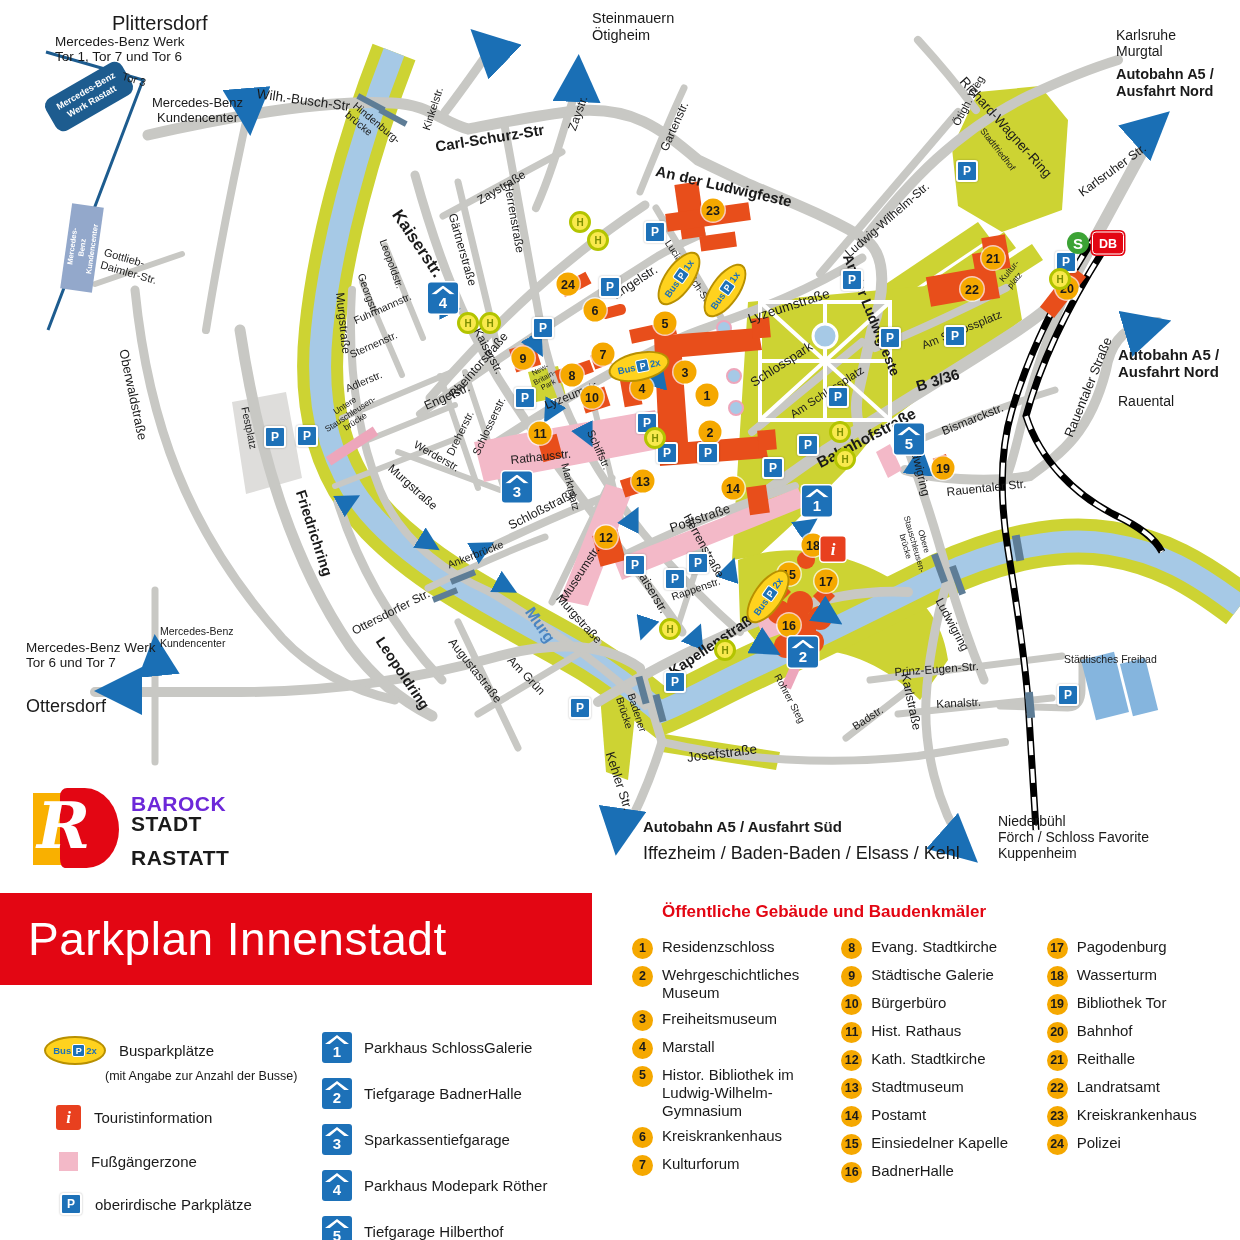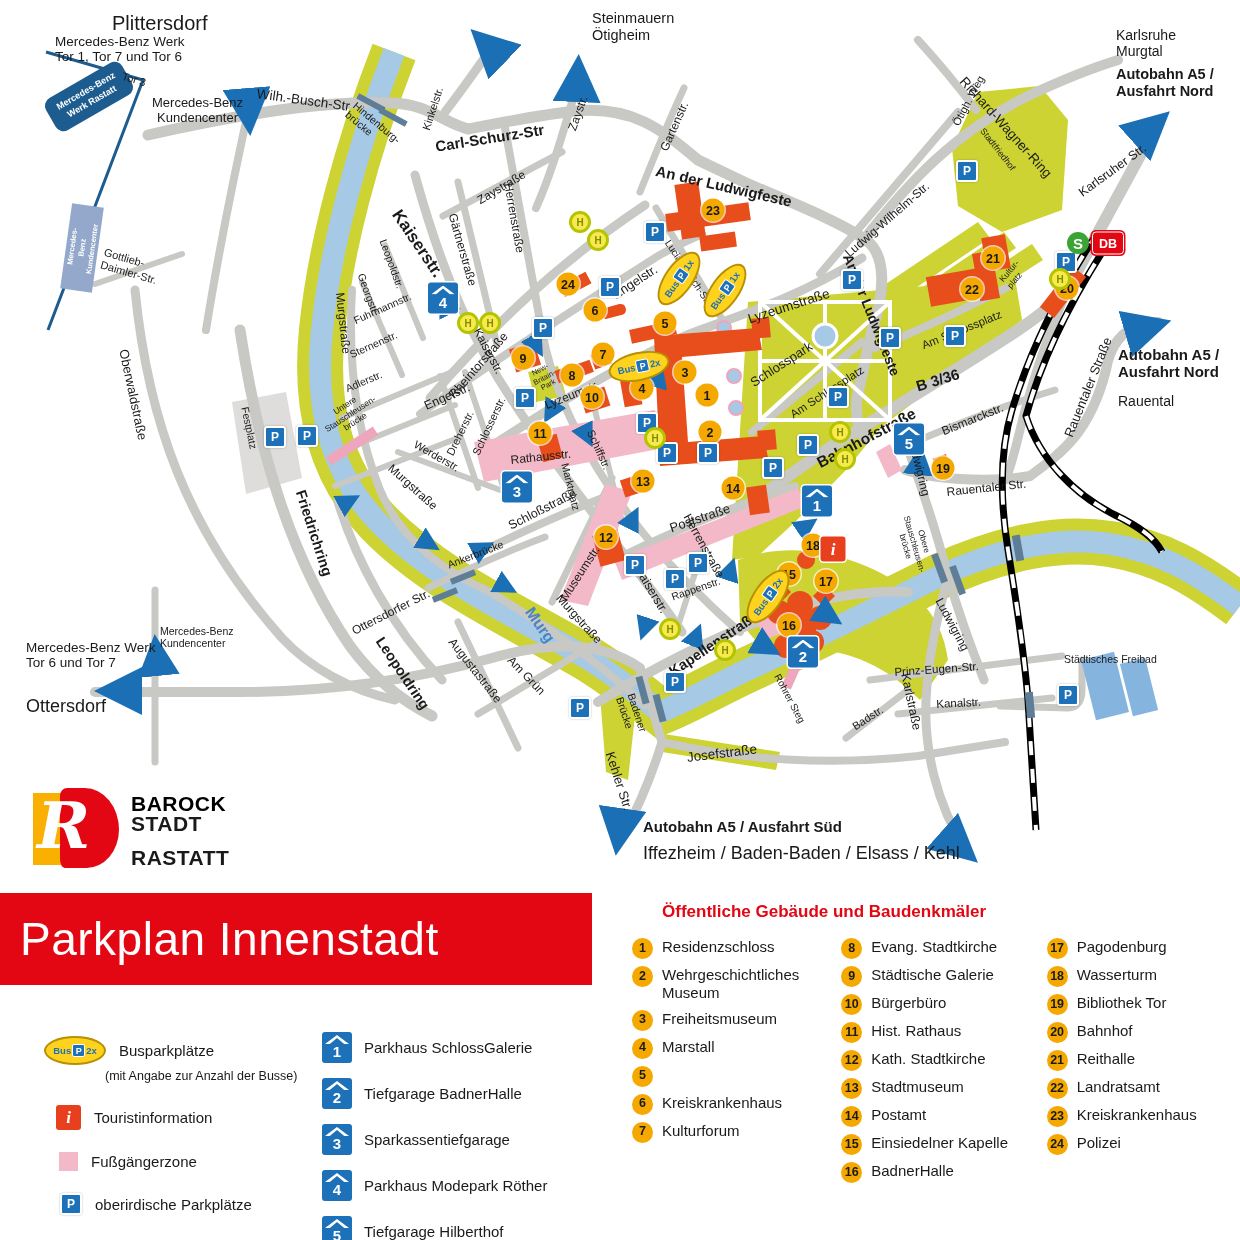--- a/index.html
+++ b/index.html
@@ -46,21 +46,21 @@
       transform:translate(-50%,-50%);box-shadow:0 0 0 1.5px #fff}
   .info.rel{position:relative;transform:none;flex:none}
   .slogo{position:absolute;width:22px;height:22px;border-radius:50%;background:#3ca335;color:#fff;
       font-weight:700;font-size:15px;display:flex;align-items:center;justify-content:center;
       transform:translate(-50%,-50%)}
   .dblogo{position:absolute;width:30px;height:21px;background:#e30613;border-radius:4px;color:#fff;
       font-weight:700;font-size:12.5px;display:flex;align-items:center;justify-content:center;
       transform:translate(-50%,-50%);border:1.5px solid #fff;box-shadow:0 0 0 1.5px #e30613}
   
   #banner{position:absolute;left:0;top:893px;width:592px;height:92px;background:#e30613;color:#fff;
-      display:flex;align-items:center;padding-left:20px;box-sizing:border-box;font-size:46px;font-weight:400;
+      display:flex;align-items:center;padding-left:28px;box-sizing:border-box;font-size:46px;font-weight:400;
       letter-spacing:.5px}
   #logo{position:absolute;left:33px;top:788px;width:310px;height:85px}
   .emb{position:absolute;left:0;top:0;width:86px;height:80px}
   .emb .y{position:absolute;left:0;top:5px;width:50px;height:72px;background:#f9b000}
   .emb .r{position:absolute;left:27px;top:0;width:59px;height:80px;background:#e30613;
       border-radius:12% 58% 55% 8%/10% 52% 48% 12%}
   .emb .rr{position:absolute;left:4px;top:0;font:italic 700 64px "DejaVu Serif",serif;color:#fff;z-index:2}
   .lg{position:absolute;left:98px;font-size:21px;font-weight:700;letter-spacing:.5px}
   #leg{position:absolute;left:44px;top:1036px;width:275px;font-size:15px}
   .legrow{display:flex;align-items:center;gap:13px;margin-bottom:24px}
@@ -402,20 +402,23 @@
 <div class="l" style="left:1118px;top:394px;font-size:14px">Rauental</div>
 <div class="l pre ctr" style="left:920px;top:512px;font-size:8.5px;transform:rotate(74deg)">Obere
 Stauschleusen-
 brücke</div>
 <div class="l" style="left:944px;top:596px;font-size:12px;transform:rotate(62deg)">Ludwigring</div>
 <div class="l" style="left:894px;top:666px;font-size:11.5px;transform:rotate(-4deg)">Prinz-Eugen-Str.</div>
 <div class="l" style="left:936px;top:698px;font-size:11.5px;transform:rotate(-3deg)">Kanalstr.</div>
 <div class="l" style="left:850px;top:722px;font-size:11px;transform:rotate(-33deg)">Badstr.</div>
 <div class="l" style="left:912px;top:672px;font-size:12.5px;transform:rotate(78deg)">Karlstraße</div>
 <div class="l" style="left:1064px;top:654px;font-size:10.5px">Städtisches Freibad</div>
+<div class="l pre" style="left:998px;top:814px;font-size:14px">Niederbühl
+Förch / Schloss Favorite
+Kuppenheim</div>
 
 <div class="mk" style="left:707px;top:395px">
       <span>1</span>
     </div>
 <div class="mk" style="left:710px;top:432px">
       <span>2</span>
     </div>
 <div class="mk" style="left:685px;top:372px">
       <span>3</span>
     </div>
@@ -635,21 +638,21 @@
 <div class="dblogo" style="left:1108px;top:243px">
       <span>DB</span>
     </div>
 
 <div id="logo">
   <div class="emb">
     <span class="y"></span>
         <span class="r"></span>
         <span class="rr">R</span>
   </div>
-  <div class="lg" style="top:4px;color:#000000">BAROCK</div>
+  <div class="lg" style="top:4px;color:#6d28d9">BAROCK</div>
   <div class="lg" style="top:24px">STADT</div>
   <div class="lg" style="top:58px">RASTATT</div>
 </div>
 
 <div id="banner">
   <span>Parkplan Innenstadt</span>
 </div>
 
 <div id="leg">
   <div class="legrow">
@@ -732,20 +735,21 @@
       <div class="poiitem">
             <span class="poin">3</span>
             <span>Freiheitsmuseum</span>
           </div>
       <div class="poiitem">
             <span class="poin">4</span>
             <span>Marstall</span>
           </div>
       <div class="poiitem">
             <span class="poin">5</span>
+            <span>Histor. Bibliothek im Ludwig-Wilhelm-Gymnasium</span>
           </div>
       <div class="poiitem">
             <span class="poin">6</span>
             <span>Kreiskrankenhaus</span>
           </div>
       <div class="poiitem">
             <span class="poin">7</span>
             <span>Kulturforum</span>
           </div>
     </div>

